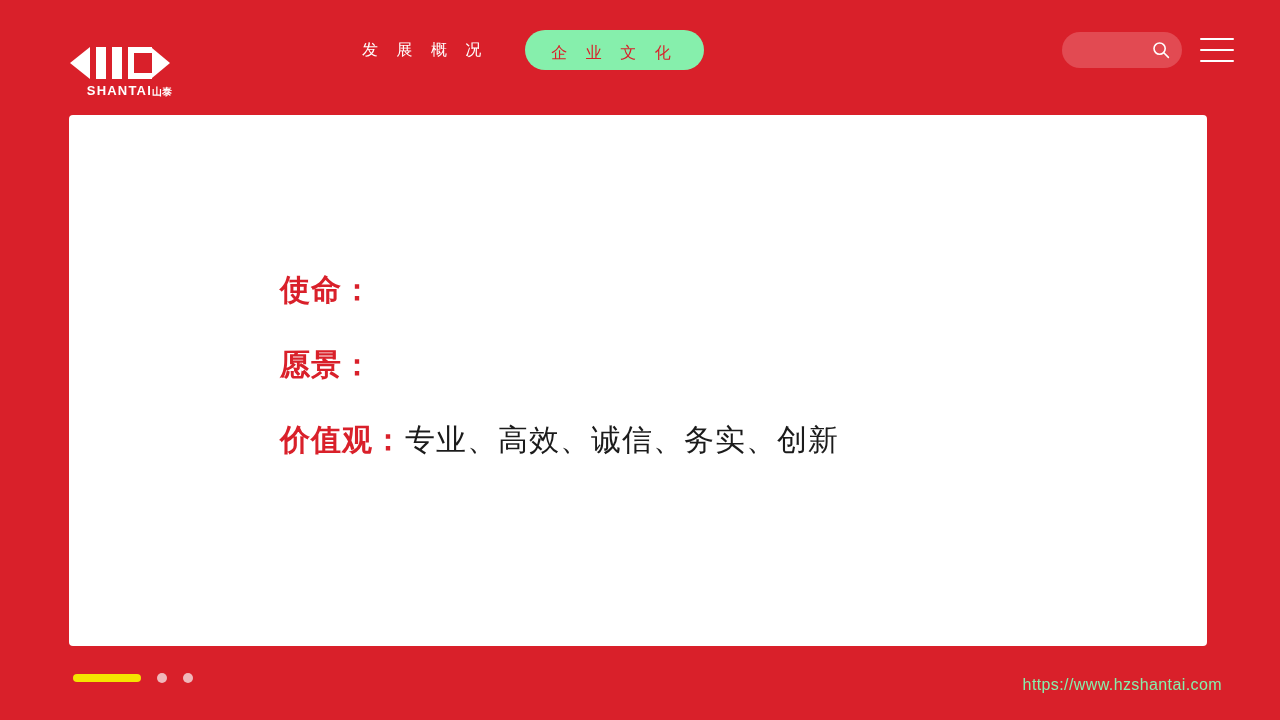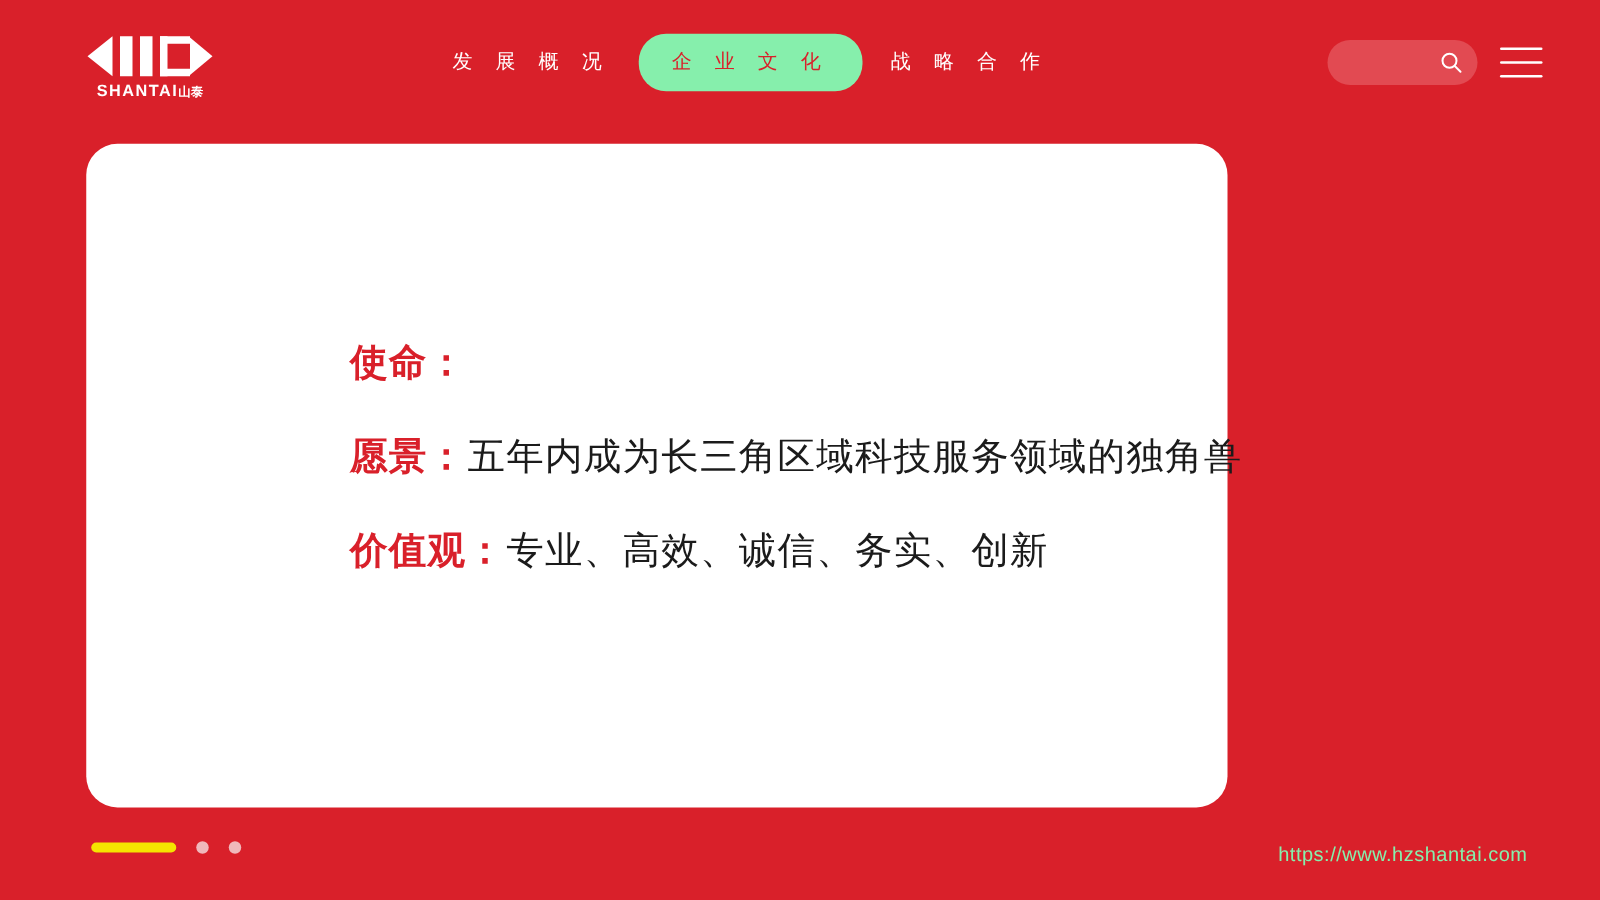--- a/index.html
+++ b/index.html
@@ -29,26 +29,26 @@
     left: 0;
     width: 1280px;
     height: 100px;
     display: flex;
     align-items: center;
   }
 
   .logo {
     position: absolute;
     left: 68px;
-    top: 27px;
+    top: 45px;
     width: 104px;
     height: 56px;
     display: flex;
     flex-direction: column;
-    align-items: center;
+    align-items: flex-end;
     justify-content: flex-start;
   }
   .logo-mark {
     width: 104px;
     height: 36px;
     position: relative;
   }
   .logo-mark svg { display: block; }
   .logo-text {
     margin-top: 2px;
@@ -63,22 +63,21 @@
     letter-spacing: 0px;
     font-weight: 700;
   }
 
   .nav {
     position: absolute;
     left: 340px;
     top: 30px;
     height: 40px;
     display: flex;
-    align-items: center;
-    gap: 1px;
+    gap: 15px;
   }
   .nav-item {
     color: #ffffff;
     font-size: 16px;
     letter-spacing: 7px;
     padding: 10px 22px;
     border-radius: 22px;
     white-space: nowrap;
     cursor: pointer;
     line-height: 20px;
@@ -123,24 +122,24 @@
     border-radius: 1px;
     margin-bottom: 9px;
   }
   .hamburger span:last-child { margin-bottom: 0; }
 
   
   .card {
     position: absolute;
     left: 69px;
     top: 115px;
-    width: 913px;
+    width: 1138px;
     height: 531px;
     background: #ffffff;
-    border-radius: 25px;
+    border-radius: 4px;
   }
 
   .card-content {
     position: absolute;
     left: 211px;
     top: 155px;
     width: 880px;
   }
 
   .line {
@@ -223,21 +222,20 @@
         </svg>
       </div>
       <div class="logo-text">
         <span>SHANTAI</span><span class="cn">山泰</span>
       </div>
     </div>
 
     <nav class="nav">
       <div class="nav-item">发 展 概 况</div>
       <div class="nav-item active">企 业 文 化</div>
-      <div class="nav-item">战 略 合 作</div>
     </nav>
 
     <div class="search-box">
       <div class="search-icon">
         <svg width="18" height="18" viewBox="0 0 18 18" xmlns="http://www.w3.org/2000/svg">
           <circle cx="7.6" cy="7.6" r="5.6" fill="none" stroke="#ffffff" stroke-width="1.6"></circle>
           <line x1="11.8" y1="11.8" x2="16.4" y2="16.4" stroke="#ffffff" stroke-width="1.6" stroke-linecap="round"></line>
         </svg>
       </div>
     </div>
@@ -253,21 +251,20 @@
     <div class="card-content">
 
       <div class="line">
         <span class="line-label">使命</span>
         <span class="line-sep">：</span>
       </div>
 
       <div class="line">
         <span class="line-label">愿景</span>
         <span class="line-sep">：</span>
-        <span class="line-text">五年内成为长三角区域科技服务领域的独角兽</span>
       </div>
 
       <div class="line">
         <span class="line-label">价值观</span>
         <span class="line-sep">：</span>
         <span class="line-text">专业、高效、诚信、务实、创新</span>
       </div>
 
     </div>
   </div>

